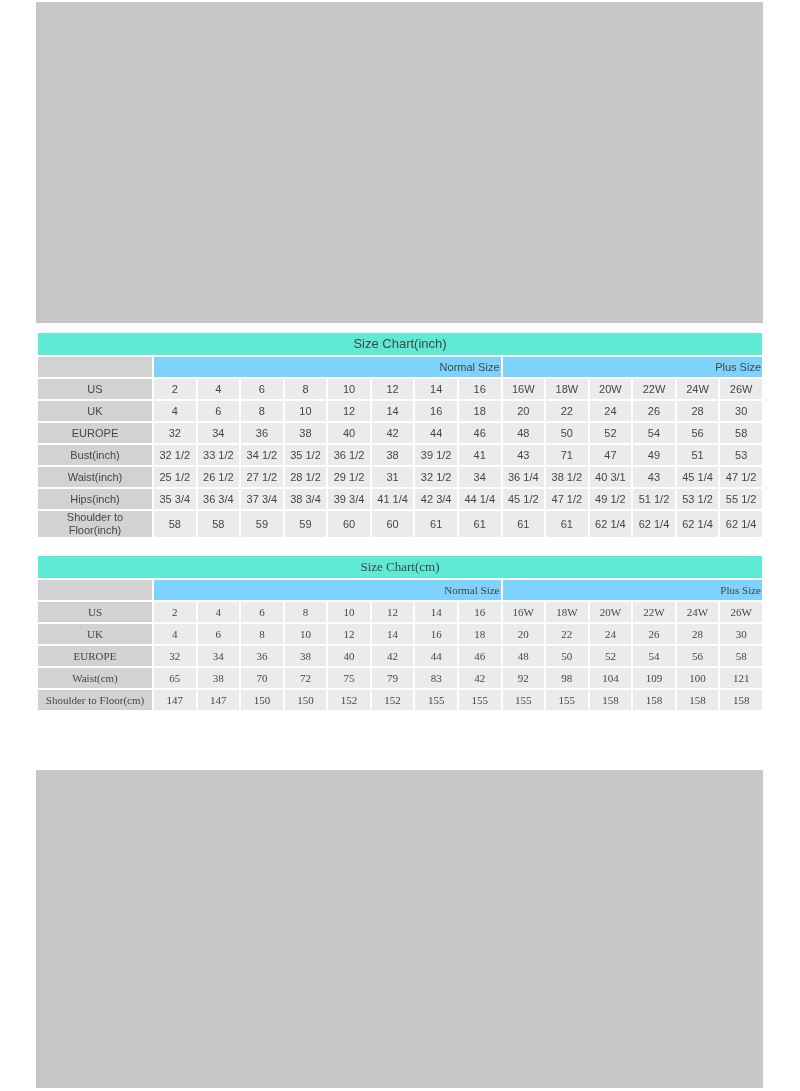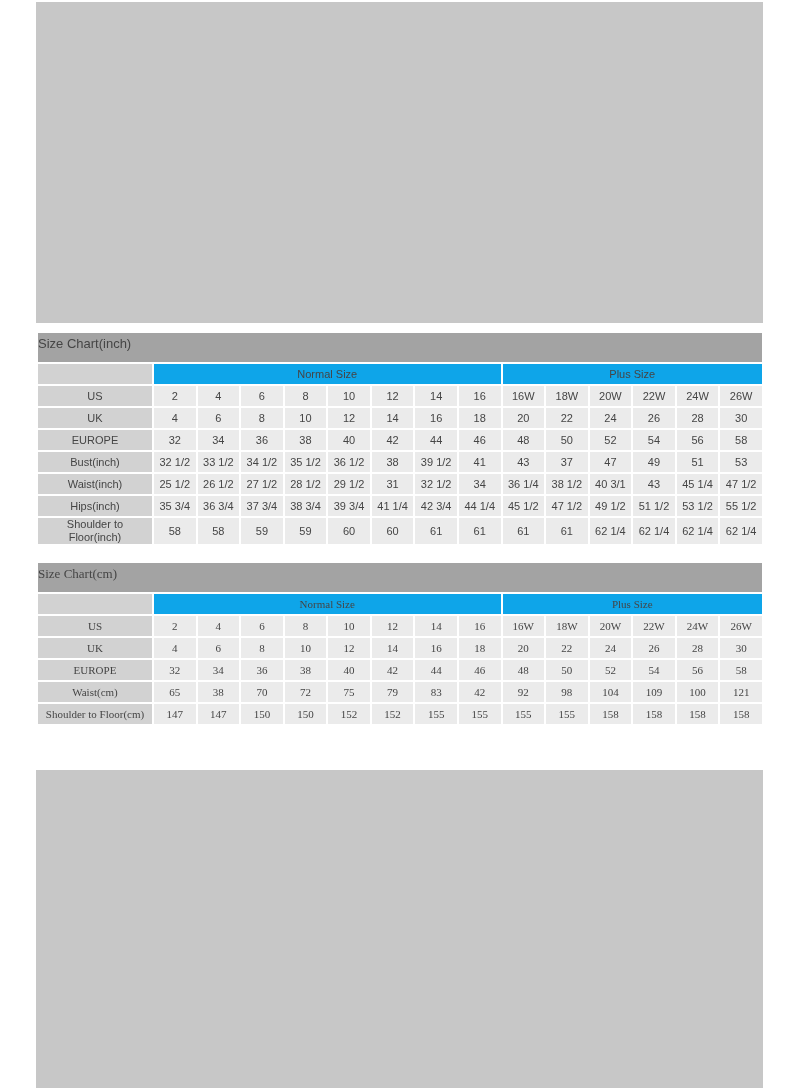--- a/index.html
+++ b/index.html
@@ -24,24 +24,24 @@
   .tables-section {
     position: absolute;
     left: 38px;
     top: 333px;
     width: 724px;
   }
   .size-table-block { width: 724px; }
   .size-table-block.second { margin-top: 19px; font-family: Liberation Serif, serif; }
 
   .table-title {
-    height: 29px;
+    height: 22px;
     line-height: 21px;
-    background: #a3a3a3;
-    text-align: left;
+    background: #5eead4;
+    text-align: center;
     font-size: 13px;
     color: #454545;
   }
   table.size-table {
     table-layout: fixed;
     border-collapse: separate;
     border-spacing: 2px;
     width: 728px;
     margin: 0 -2px -2px -2px;
   }
@@ -50,21 +50,21 @@
     height: 20px;
     padding: 0 1px;
     text-align: center;
     vertical-align: middle;
     font-size: 11px;
     line-height: 13px;
     color: #454545;
     overflow: hidden;
   }
   td.corner-cell  { background: #d2d2d2; }
-  td.group-cell   { background: #0ea5e9; }
+  td.group-cell   { background: #7dd3fc; text-align: right; }
   td.label-cell   { background: #d2d2d2; white-space: pre-line; }
   td.data-cell    { background: #ebebeb; }
 </style>
 </head>
 <body>
 
 <div class="photo photo-top"></div>
 
 <div class="tables-section">
 
@@ -136,21 +136,21 @@
             <td class="label-cell">Bust(inch)</td>
             <td class="data-cell">32 1/2</td>
             <td class="data-cell">33 1/2</td>
             <td class="data-cell">34 1/2</td>
             <td class="data-cell">35 1/2</td>
             <td class="data-cell">36 1/2</td>
             <td class="data-cell">38</td>
             <td class="data-cell">39 1/2</td>
             <td class="data-cell">41</td>
             <td class="data-cell">43</td>
-            <td class="data-cell">37</td>
+            <td class="data-cell">71</td>
             <td class="data-cell">47</td>
             <td class="data-cell">49</td>
             <td class="data-cell">51</td>
             <td class="data-cell">53</td>
           </tr>
           <tr>
             <td class="label-cell">Waist(inch)</td>
             <td class="data-cell">25 1/2</td>
             <td class="data-cell">26 1/2</td>
             <td class="data-cell">27 1/2</td>

